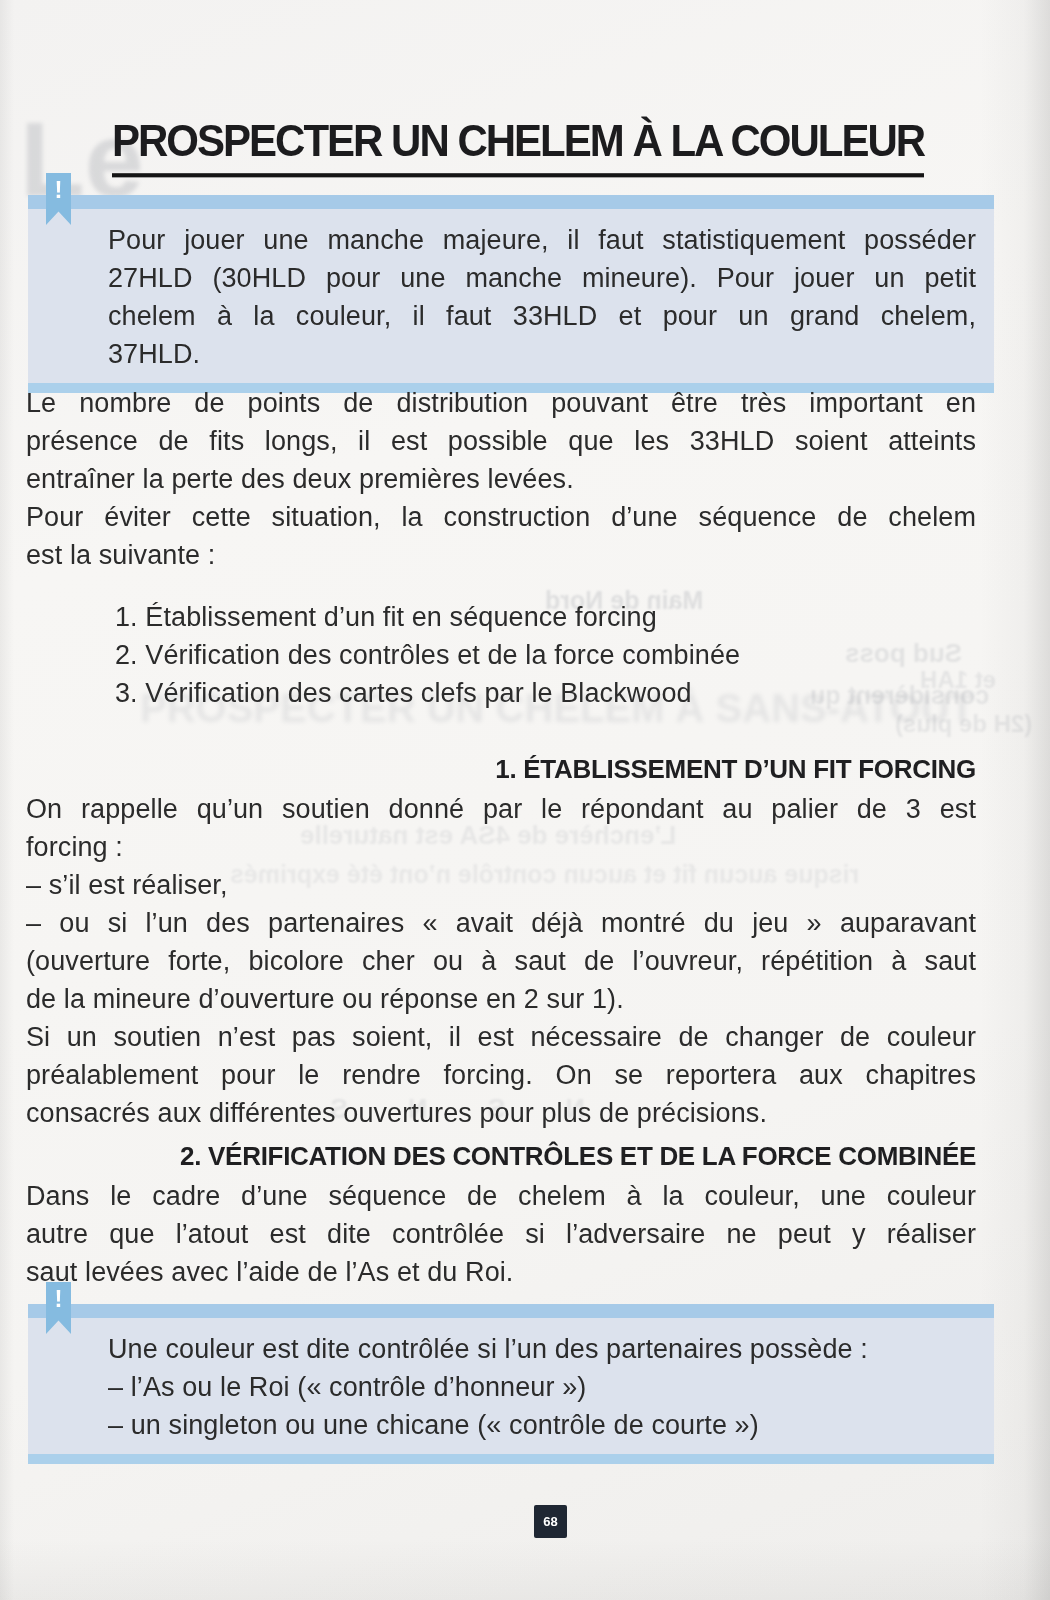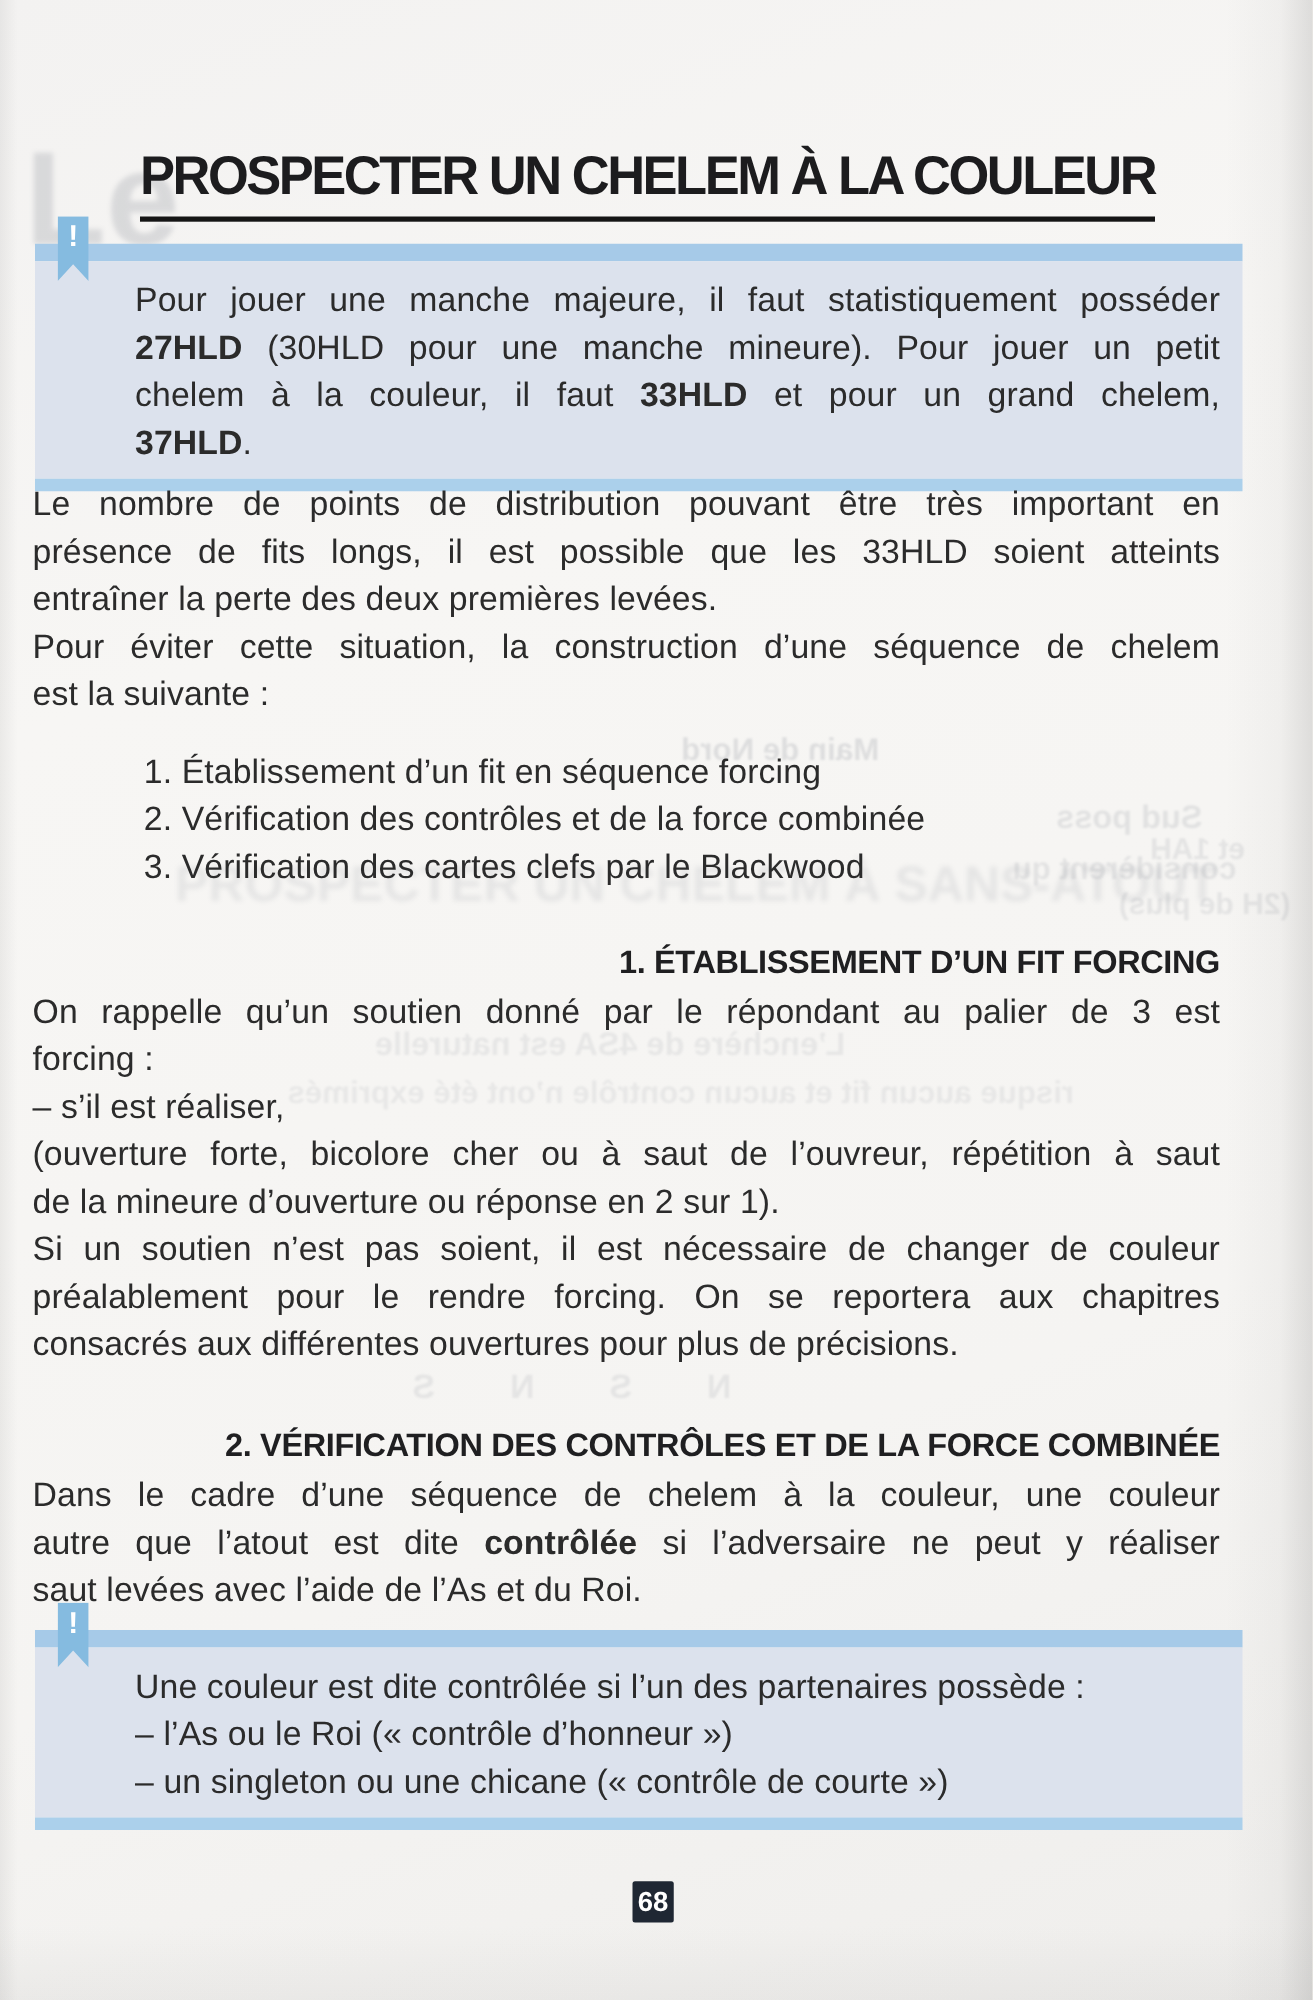--- a/index.html
+++ b/index.html
@@ -72,38 +72,38 @@
   .flow{
     position:absolute;
     left:26px;
     width:950px;
     font-size:27px;
     line-height:38px;
     letter-spacing:0.1px;
   }
   .tline{text-align:justify;text-align-last:justify;}
   .tline.last{text-align-last:left;}
-  .b{font-weight:bold;}
+  .b{font-weight:normal;}
   .box-text{font-size:27px;line-height:38px;letter-spacing:0.1px;}
   .steps{padding-left:89px;}
   .heading{
     font-size:26px;
     font-weight:bold;
     letter-spacing:-0.3px;
     color:#1f1f21;
     text-align:right;
   }
   
   .page-badge{
     position:absolute;
-    left:506px;top:1505px;
+    left:534px;top:1505px;
     width:33px;height:33px;
     background:var(--badge_bg,#1f2733);
     color:#ffffff;
-    font-size:22px;
+    font-size:13px;
     font-weight:bold;
     display:flex;align-items:center;justify-content:center;
     border-radius:2px;
   }
 </style>
 </head>
 <body>
 
 <div class="page">
 
@@ -153,20 +153,21 @@
       <div class="tline last"><span>1. Établissement d’un fit en séquence forcing</span></div>
       <div class="tline last"><span>2. Vérification des contrôles et de la force combinée</span></div>
       <div class="tline last"><span>3. Vérification des cartes clefs par le Blackwood</span></div>
     </div>
 
   <div class="flow heading" style="top:750px;">1. ÉTABLISSEMENT D’UN FIT FORCING</div>
   <div class="flow" style="top:790px;">
       <div class="tline"><span>On rappelle qu’un soutien donné par le répondant au palier de 3 est</span></div>
       <div class="tline last"><span>forcing :</span></div>
       <div class="tline last"><span>– s’il est réaliser,</span></div>
+      <div class="tline"><span>– ou si l’un des partenaires « avait déjà montré du jeu » auparavant</span></div>
       <div class="tline"><span>(ouverture forte, bicolore cher ou à saut de l’ouvreur, répétition à saut</span></div>
       <div class="tline last"><span>de la mineure d’ouverture ou réponse en 2 sur 1).</span></div>
       <div class="tline"><span>Si un soutien n’est pas soient, il est nécessaire de changer de couleur</span></div>
       <div class="tline"><span>préalablement pour le rendre forcing. On se reportera aux chapitres</span></div>
       <div class="tline last"><span>consacrés aux différentes ouvertures pour plus de précisions.</span></div>
     </div>
 
   <div class="flow heading" style="top:1137px;">2. VÉRIFICATION DES CONTRÔLES ET DE LA FORCE COMBINÉE</div>
   <div class="flow" style="top:1177px;">
       <div class="tline"><span>Dans le cadre d’une séquence de chelem à la couleur, une couleur</span></div>

